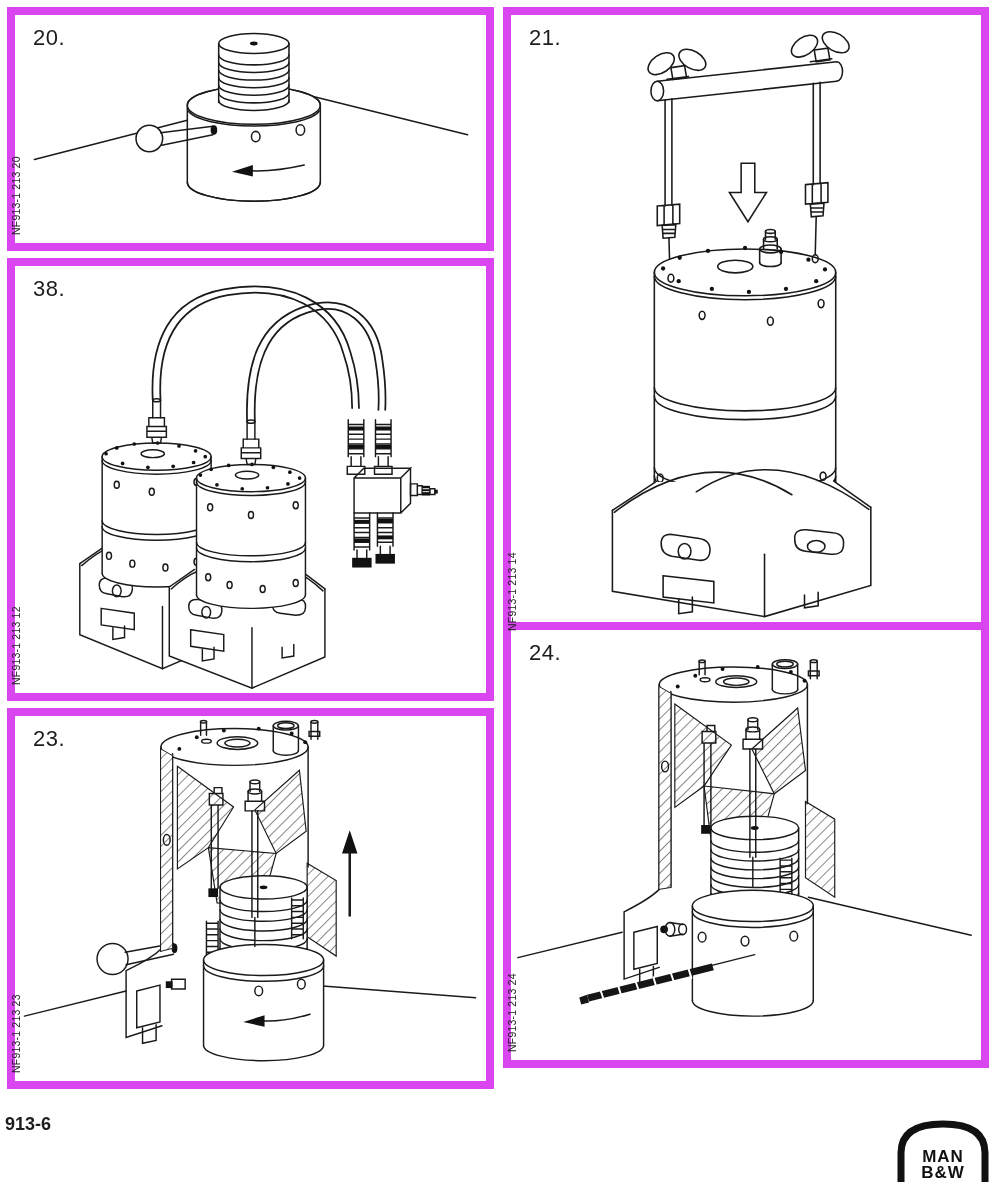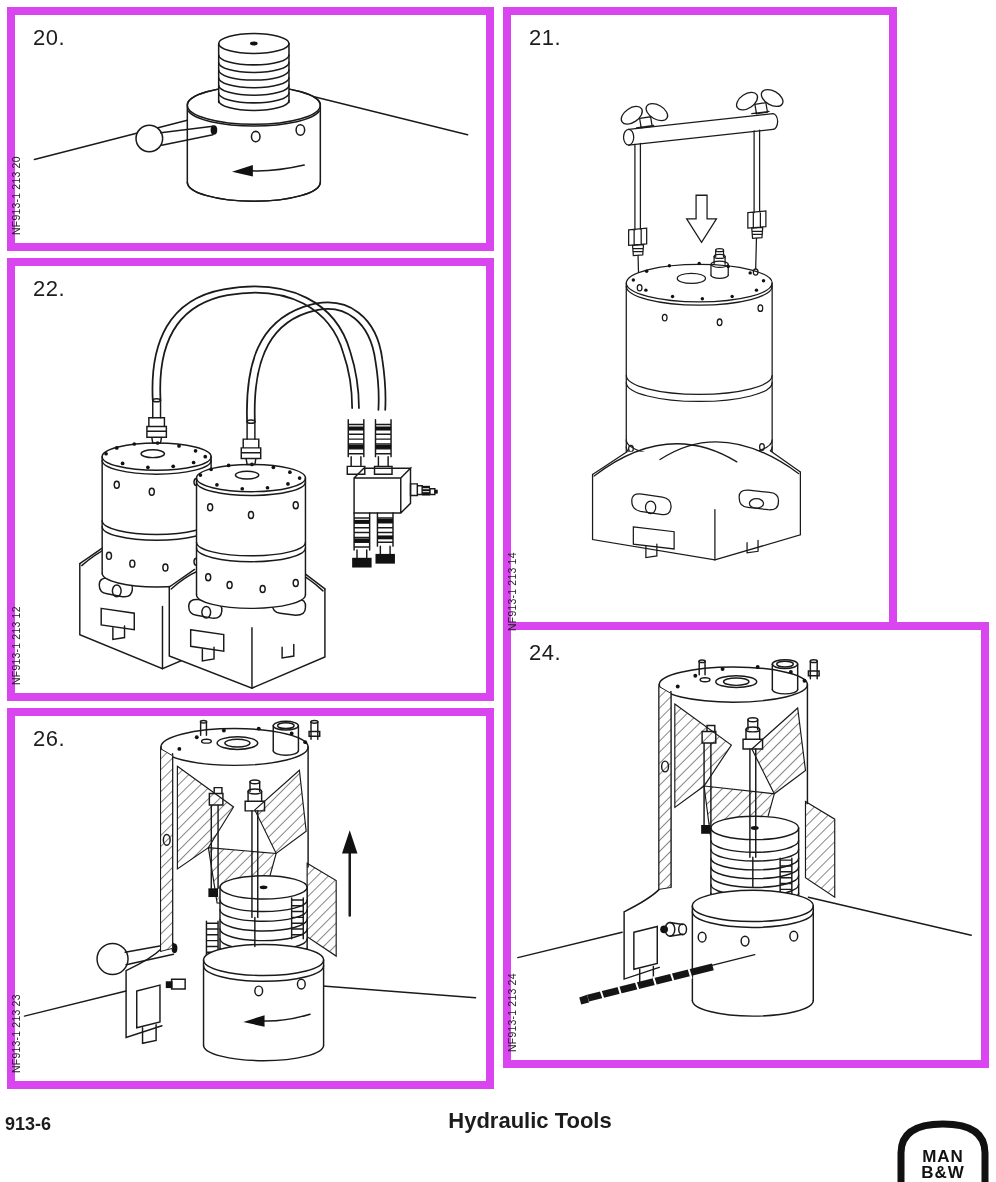--- a/index.html
+++ b/index.html
@@ -7,21 +7,21 @@
        font-family:"Liberation Sans","DejaVu Sans",sans-serif;color:#1c1c1c;}
   .panel{position:absolute;box-sizing:border-box;border:8px solid #d946ef;background:#fff;}
   .panel svg{position:absolute;left:0;top:0;width:100%;height:100%;display:block;}
   .panel-num{position:absolute;top:10px;left:18px;font-size:22px;letter-spacing:.5px;z-index:3;}
   .fig-id{position:absolute;left:7px;bottom:8px;transform-origin:0 100%;
           transform:rotate(-90deg);white-space:nowrap;font-size:10.5px;
           letter-spacing:.2px;z-index:3;}
   #panel-20{left:7px;top:7px;width:487px;height:244px;}
   #panel-22{left:7px;top:258px;width:487px;height:443px;}
   #panel-23{left:7px;top:708px;width:487px;height:381px;}
-  #panel-21{left:503px;top:7px;width:394px;height:640px;}
+  #panel-21{left:503px;top:7px;width:486px;height:640px;}
   #panel-24{left:503px;top:622px;width:486px;height:446px;}
   .footer{position:absolute;left:0;top:1100px;width:996px;height:82px;}
   .sec-num{position:absolute;left:5px;top:14px;font-size:18px;font-weight:bold;}
   .f-center{position:absolute;left:64px;right:0;top:8px;text-align:center;}
   .f-title{font-size:22px;font-weight:bold;}
   .f-sub{font-size:19px;margin-top:8px;}
   .logo{position:absolute;left:893px;top:17px;width:100px;height:66px;}
   .logo text{font-family:"Liberation Sans","DejaVu Sans",sans-serif;font-weight:bold;
              font-size:17px;letter-spacing:1px;text-anchor:middle;fill:#111;}
 </style>
@@ -146,21 +146,21 @@
       <path d="M291,536 q-1,-11 12,-10 l27,3 q12,1 11,12 q0,11 -13,10 l-26,-3 q-11,-1 -11,-12 z"></path>
       <ellipse cx="313" cy="543" rx="9" ry="6"></ellipse>
       <path d="M156,573 L208,579 L208,601 L156,595 Z"></path>
       <path d="M172,597 L172,612 L186,610 L186,595"></path>
       <path d="M301,593 L301,606 L315,604 L315,590"></path>
     </g>
   </svg>
 </div>
 
 <div class="panel" id="panel-22">
-  <div class="panel-num">22.</div>
+  <div class="panel-num">38.</div>
   <div class="fig-id">NF913-1 213 12</div>
   <svg viewBox="0 0 483 439">
     <g fill="none" stroke="#1a1a1a" stroke-width="1.5" stroke-linecap="round">
 
       <path d="M66,306 L92,288 L201,289 L226,308 L226,382 L151,414 L66,379 Z" fill="#fff" stroke="none"></path>
       <path d="M66,306 L66,379 L151,414 L226,382 L226,308"></path>
       <path d="M66,306 L92,288 M226,308 L201,289"></path>
       <path d="M68,308 Q118,264 162,298 M224,310 Q172,262 122,296"></path>
       <path d="M151,350 V414"></path>
       <path d="M86,328 q0,-8 10,-7 l16,3 q9,1 8,9 q-1,8 -10,7 l-16,-3 q-8,-1 -8,-9 z"></path>
@@ -275,21 +275,21 @@
         <rect x="372" y="260" width="16" height="4" fill="#111" stroke="none"></rect>
         <rect x="372" y="277" width="16" height="4" fill="#111" stroke="none"></rect>
         <path d="M375,288 V296 M385,288 V296"></path>
         <rect x="370" y="296" width="20" height="10" fill="#111" stroke="none"></rect>
       </g>
     </g>
   </svg>
 </div>
 
 <div class="panel" id="panel-23">
-  <div class="panel-num">26.</div>
+  <div class="panel-num">23.</div>
   <div class="fig-id">NF913-1 213 23</div>
   <svg viewBox="0 0 483 377">
     <defs>
       <pattern id="h23" patternUnits="userSpaceOnUse" width="8" height="8" patternTransform="rotate(45)">
         <rect width="8" height="8" fill="#fff"></rect>
         <line x1="0" y1="0" x2="0" y2="8" stroke="#333" stroke-width="1.2"></line>
       </pattern>
     </defs>
     <g fill="none" stroke="#1a1a1a" stroke-width="1.5" stroke-linecap="round">
       <path d="M8,310 L113,284"></path>
@@ -469,20 +469,19 @@
         <polygon points="70,349 78,346 80,354 72,356" fill="#151515" stroke="none"></polygon>
         <path d="M92,342 L95,351 M110,337 L113,347 M128,333 L131,342 M146,328 L149,338 M164,324 L167,333 M182,319 L185,329" stroke="#fff" stroke-width="2"></path>
       </g>
     </g>
   </svg>
 </div>
 
 <div class="footer">
   <div class="sec-num">913-6</div>
   <div class="f-center">
-    <div class="f-title">Hydraulic Tools</div>
   </div>
   <svg class="logo" viewBox="0 0 100 66">
     <path d="M8,66 V36 Q8,7 50,7 Q92,7 92,36 V66" fill="none" stroke="#111" stroke-width="7"></path>
     <text x="50" y="45">MAN</text>
     <text x="50" y="61">B&amp;W</text>
   </svg>
 </div>
 
 </body></html>

